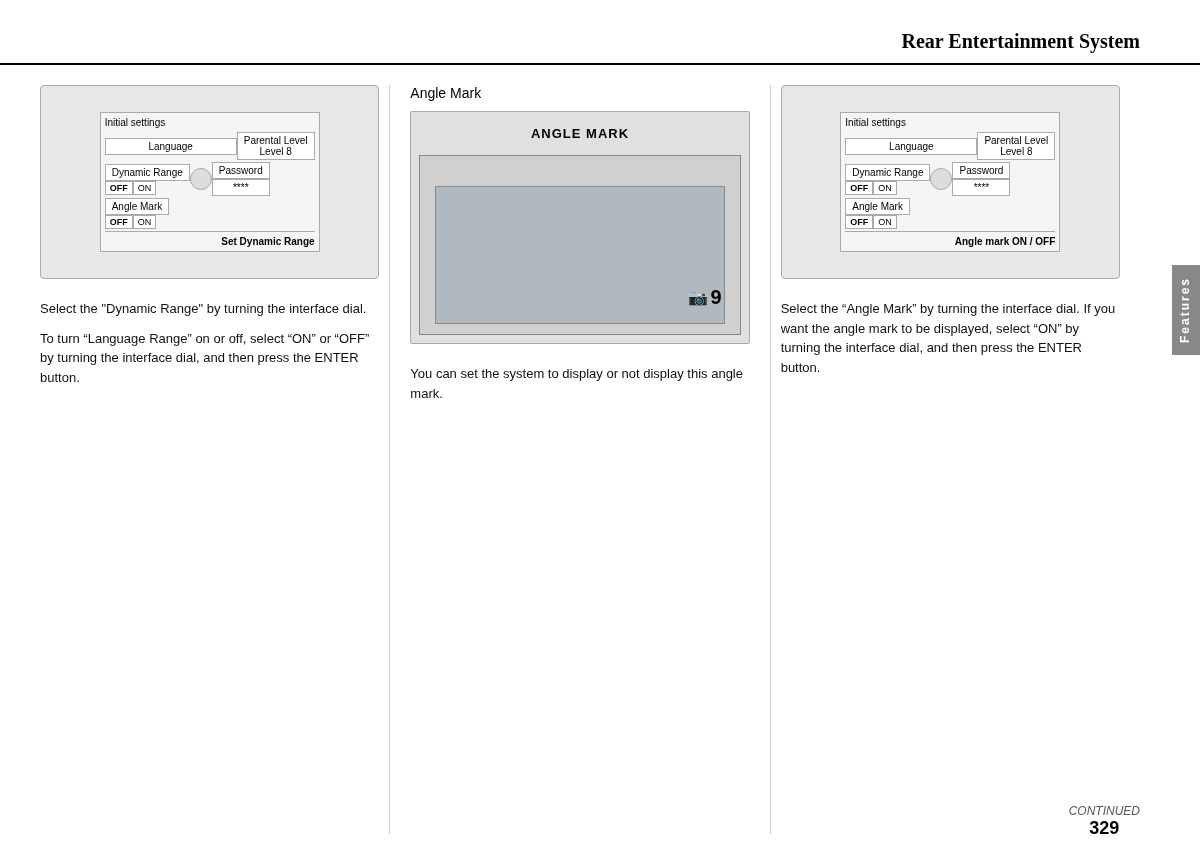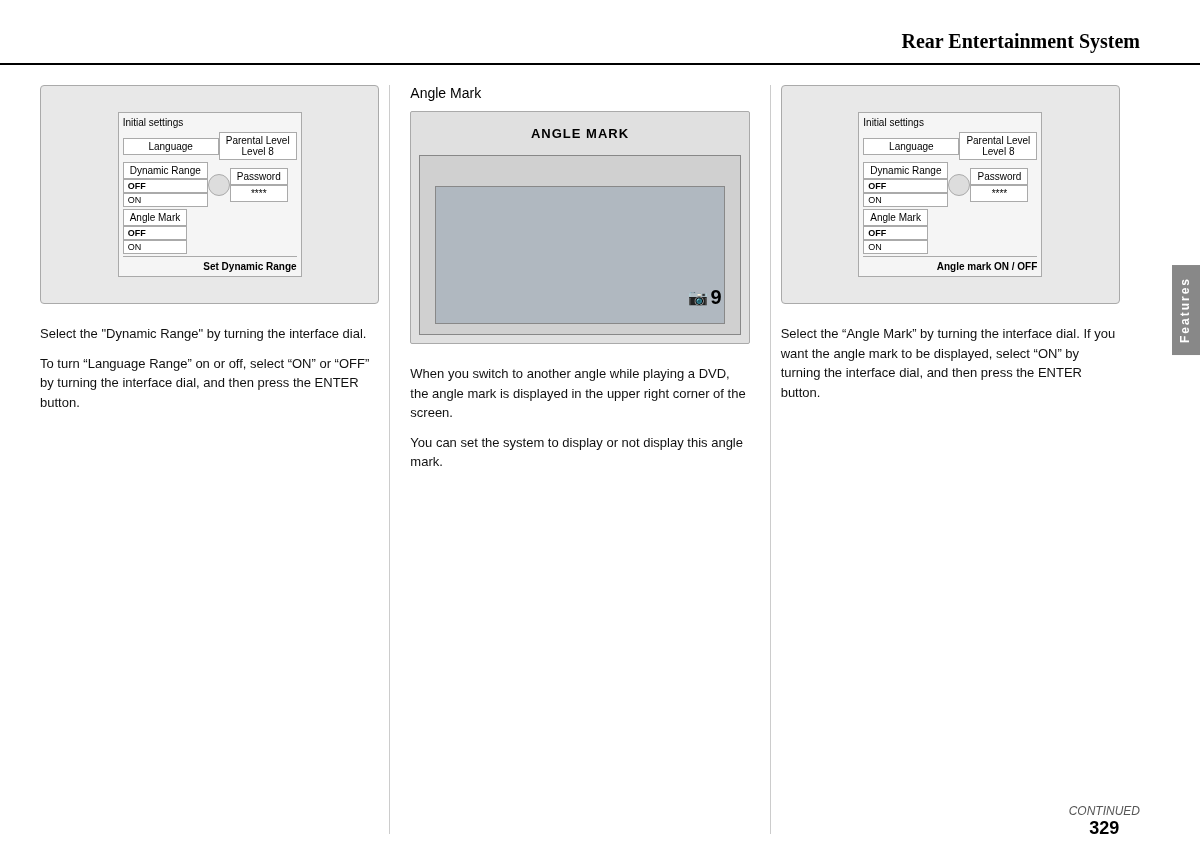--- a/index.html
+++ b/index.html
@@ -75,21 +75,21 @@
       padding: 16px;
       margin-bottom: 20px;
     }
 
     
     .settings-panel {
       border: 1px solid #aaa;
       background: #f5f5f5;
       font-size: 10px;
       padding: 4px;
-      width: 184px;
+      width: 220px;
       margin: 10px auto;
     }
     .settings-panel .panel-title {
       font-size: 10px;
       margin-bottom: 4px;
       font-weight: normal;
     }
     .settings-row {
       display: flex;
       align-items: center;
@@ -101,21 +101,20 @@
       font-size: 10px;
       text-align: center;
       background: #fff;
     }
     .settings-cell.wide {
       flex: 1;
     }
     .toggle-group {
       display: flex;
       gap: 0;
-      flex-direction: column;
     }
     .toggle-btn {
       border: 1px solid #aaa;
       padding: 1px 4px;
       font-size: 9px;
       background: #fff;
       cursor: pointer;
     }
     .toggle-btn.active-off {
       background: #fff;
@@ -280,21 +279,20 @@
       <div class="angle-screen-label">ANGLE MARK</div>
       <div class="angle-screen">
         <div class="inner-screen"></div>
         <div class="angle-icon">
           <span class="angle-camera">📷</span>
           <span class="angle-number">9</span>
         </div>
       </div>
     </div>
 
-    <p class="body-text">When you switch to another angle while playing a DVD, the angle mark is displayed in the upper right corner of the screen.</p>
     <p class="body-text">You can set the system to display or not display this angle mark.</p>
   </div>
 
   <div class="col col-right">
 
     <div class="screen-box">
       <div class="settings-panel">
         <div class="panel-title">Initial settings</div>
         <div class="settings-row">
           <div class="settings-cell wide">Language</div>

